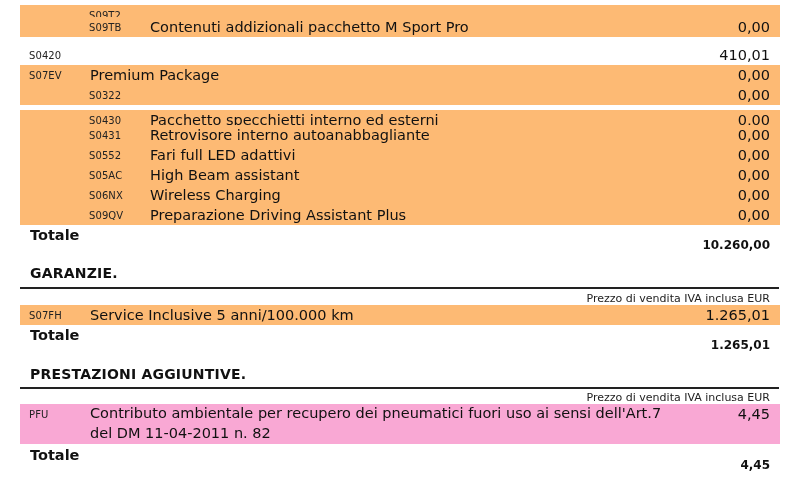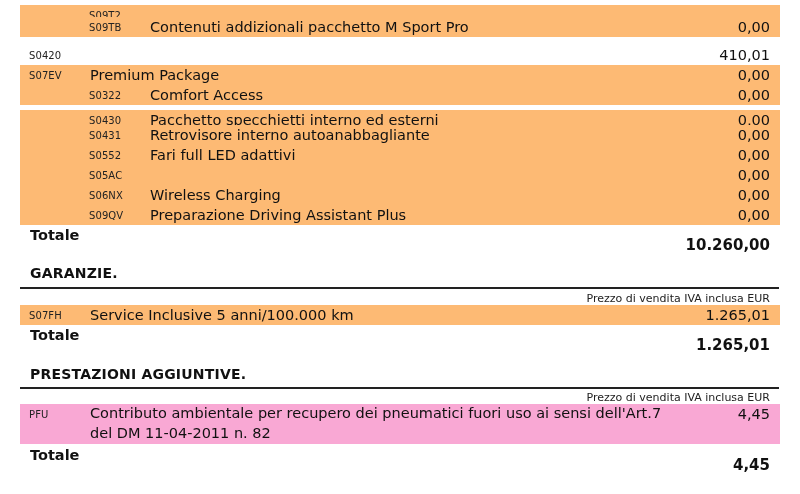--- a/index.html
+++ b/index.html
@@ -21,21 +21,21 @@
     }
     .desc.l1 { left: 70px; }
     .desc.l2 { left: 130px; }
     .price {
       position: absolute; right: 10px; font-size: 14.5px; color: #111;
     }
     .total-label {
       position: absolute; left: 10px; font-size: 14.5px; font-weight: bold; color: #111;
     }
     .total-value {
-      position: absolute; right: 10px; font-size: 15px; font-weight: bold; color: #111; margin-top: 20px;
+      position: absolute; right: 10px; font-size: 12px; font-weight: bold; color: #111; margin-top: 20px;
     }
     .section-title {
       position: absolute; left: 30px; font-size: 14px; font-weight: bold; color: #111;
       letter-spacing: 0.2px;
     }
     .rule {
       position: absolute; left: 20px; width: 759px; height: 2px; background: #222;
     }
     .price-header {
       position: absolute; right: 30px; font-size: 11px; color: #222; white-space: nowrap;
@@ -74,40 +74,40 @@
     <span class="code l1">S0420</span>
     <span class="price">410,01</span>
   </div>
   <div class="row shaded" style="top:65px;">
     <span class="code l1">S07EV</span>
     <span class="desc l1">Premium Package</span>
     <span class="price">0,00</span>
   </div>
   <div class="row shaded" style="top:85px;">
     <span class="code l2">S0322</span>
-    <span class="desc l2">Comfort Access</span>
     <span class="price">0,00</span>
   </div>
   <div class="row shaded" style="top:110px;">
     <span class="code l2">S0430</span>
     <span class="desc l2">Pacchetto specchietti interno ed esterni</span>
     <span class="price">0,00</span>
   </div>
   <div class="row shaded" style="top:125px;">
     <span class="code l2">S0431</span>
     <span class="desc l2">Retrovisore interno autoanabbagliante</span>
     <span class="price">0,00</span>
   </div>
   <div class="row shaded" style="top:145px;">
     <span class="code l2">S0552</span>
     <span class="desc l2">Fari full LED adattivi</span>
     <span class="price">0,00</span>
   </div>
   <div class="row shaded" style="top:165px;">
     <span class="code l2">S05AC</span>
+    <span class="desc l2">High Beam assistant</span>
     <span class="price">0,00</span>
   </div>
   <div class="row shaded" style="top:185px;">
     <span class="code l2">S06NX</span>
     <span class="desc l2">Wireless Charging</span>
     <span class="price">0,00</span>
   </div>
   <div class="row shaded" style="top:205px;">
     <span class="code l2">S09QV</span>
     <span class="desc l2">Preparazione Driving Assistant Plus</span>

